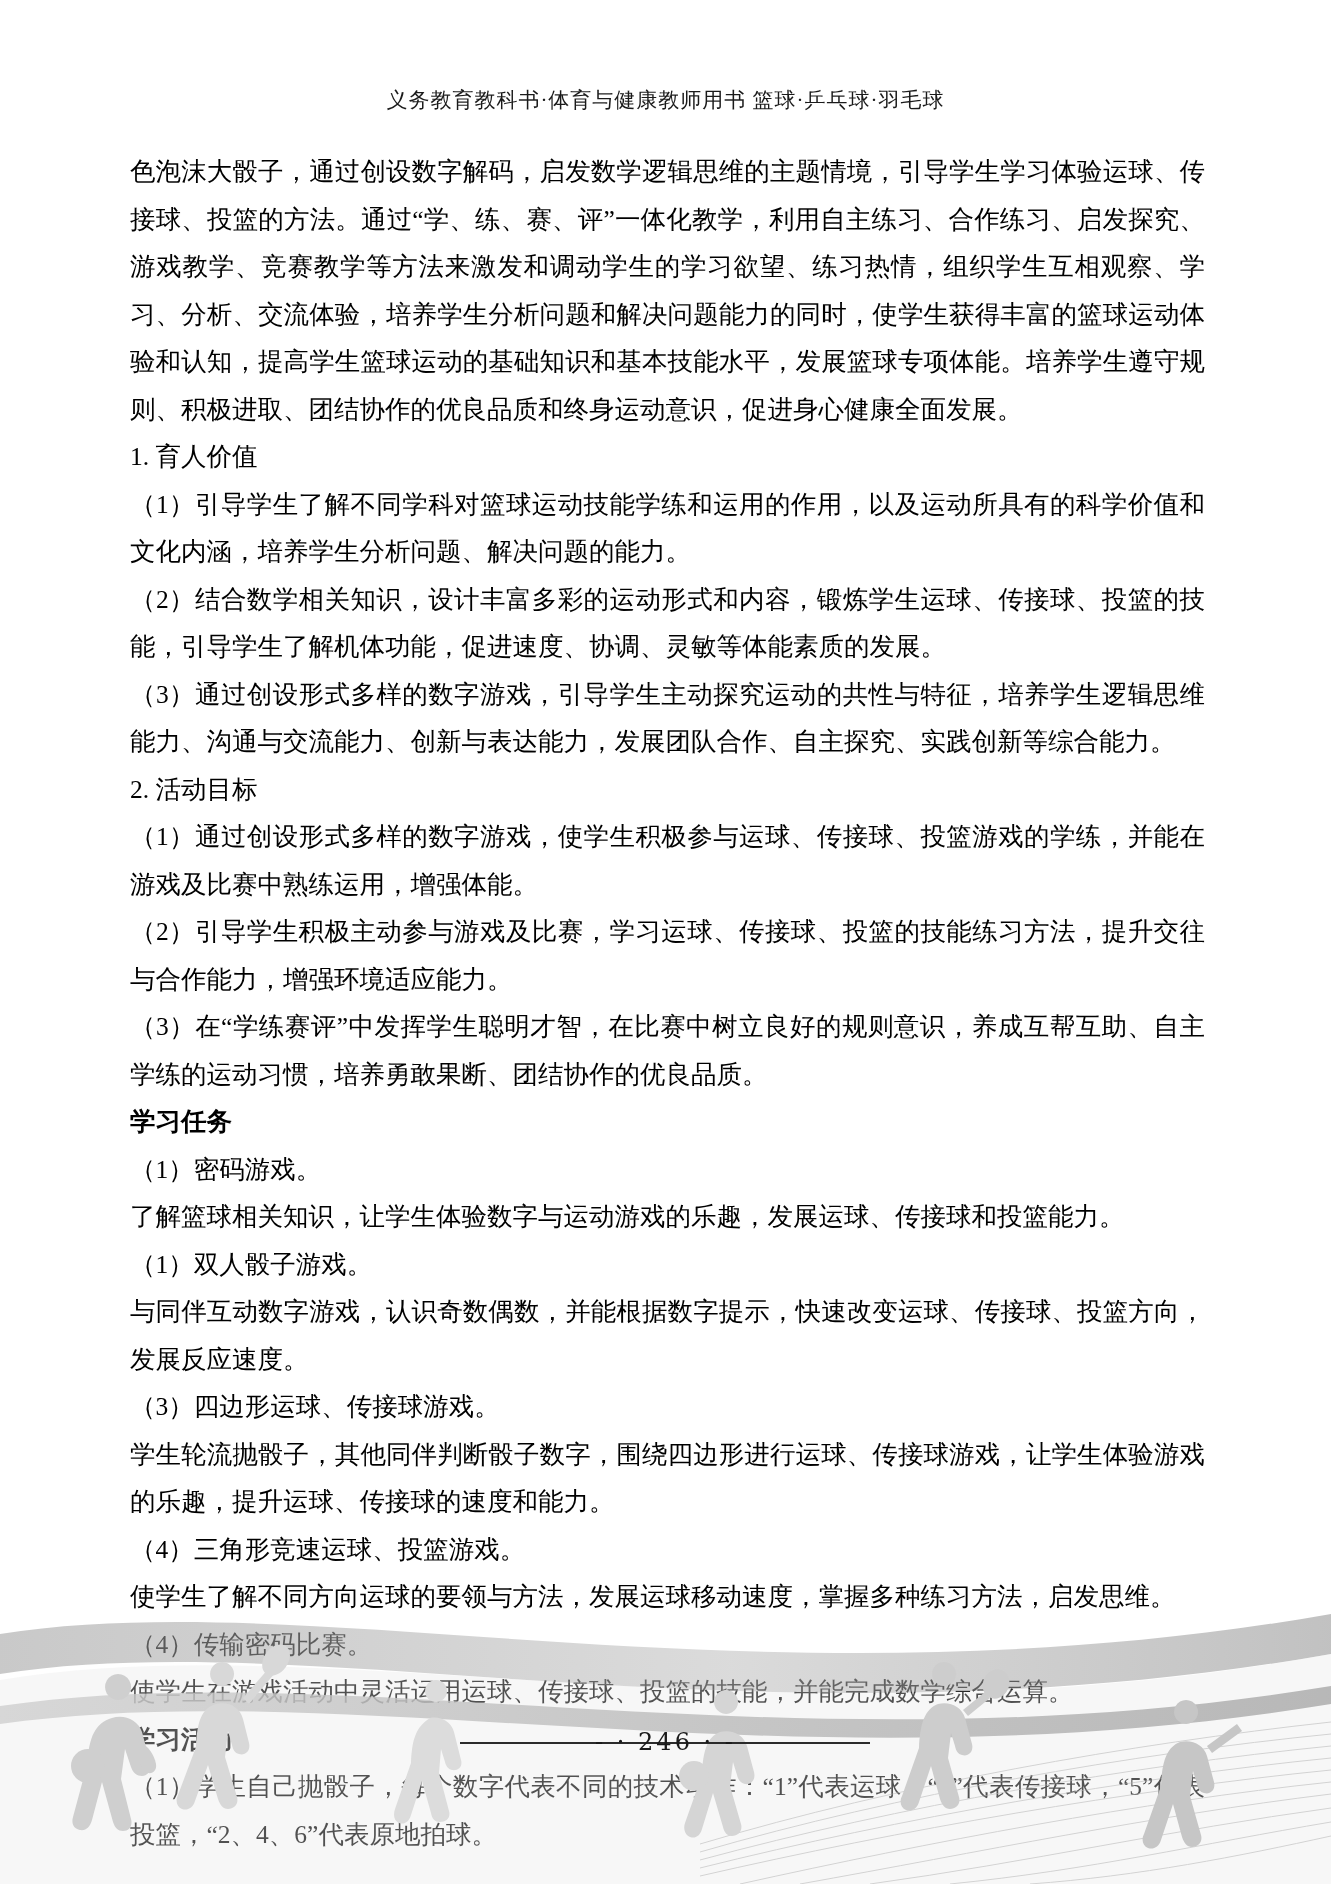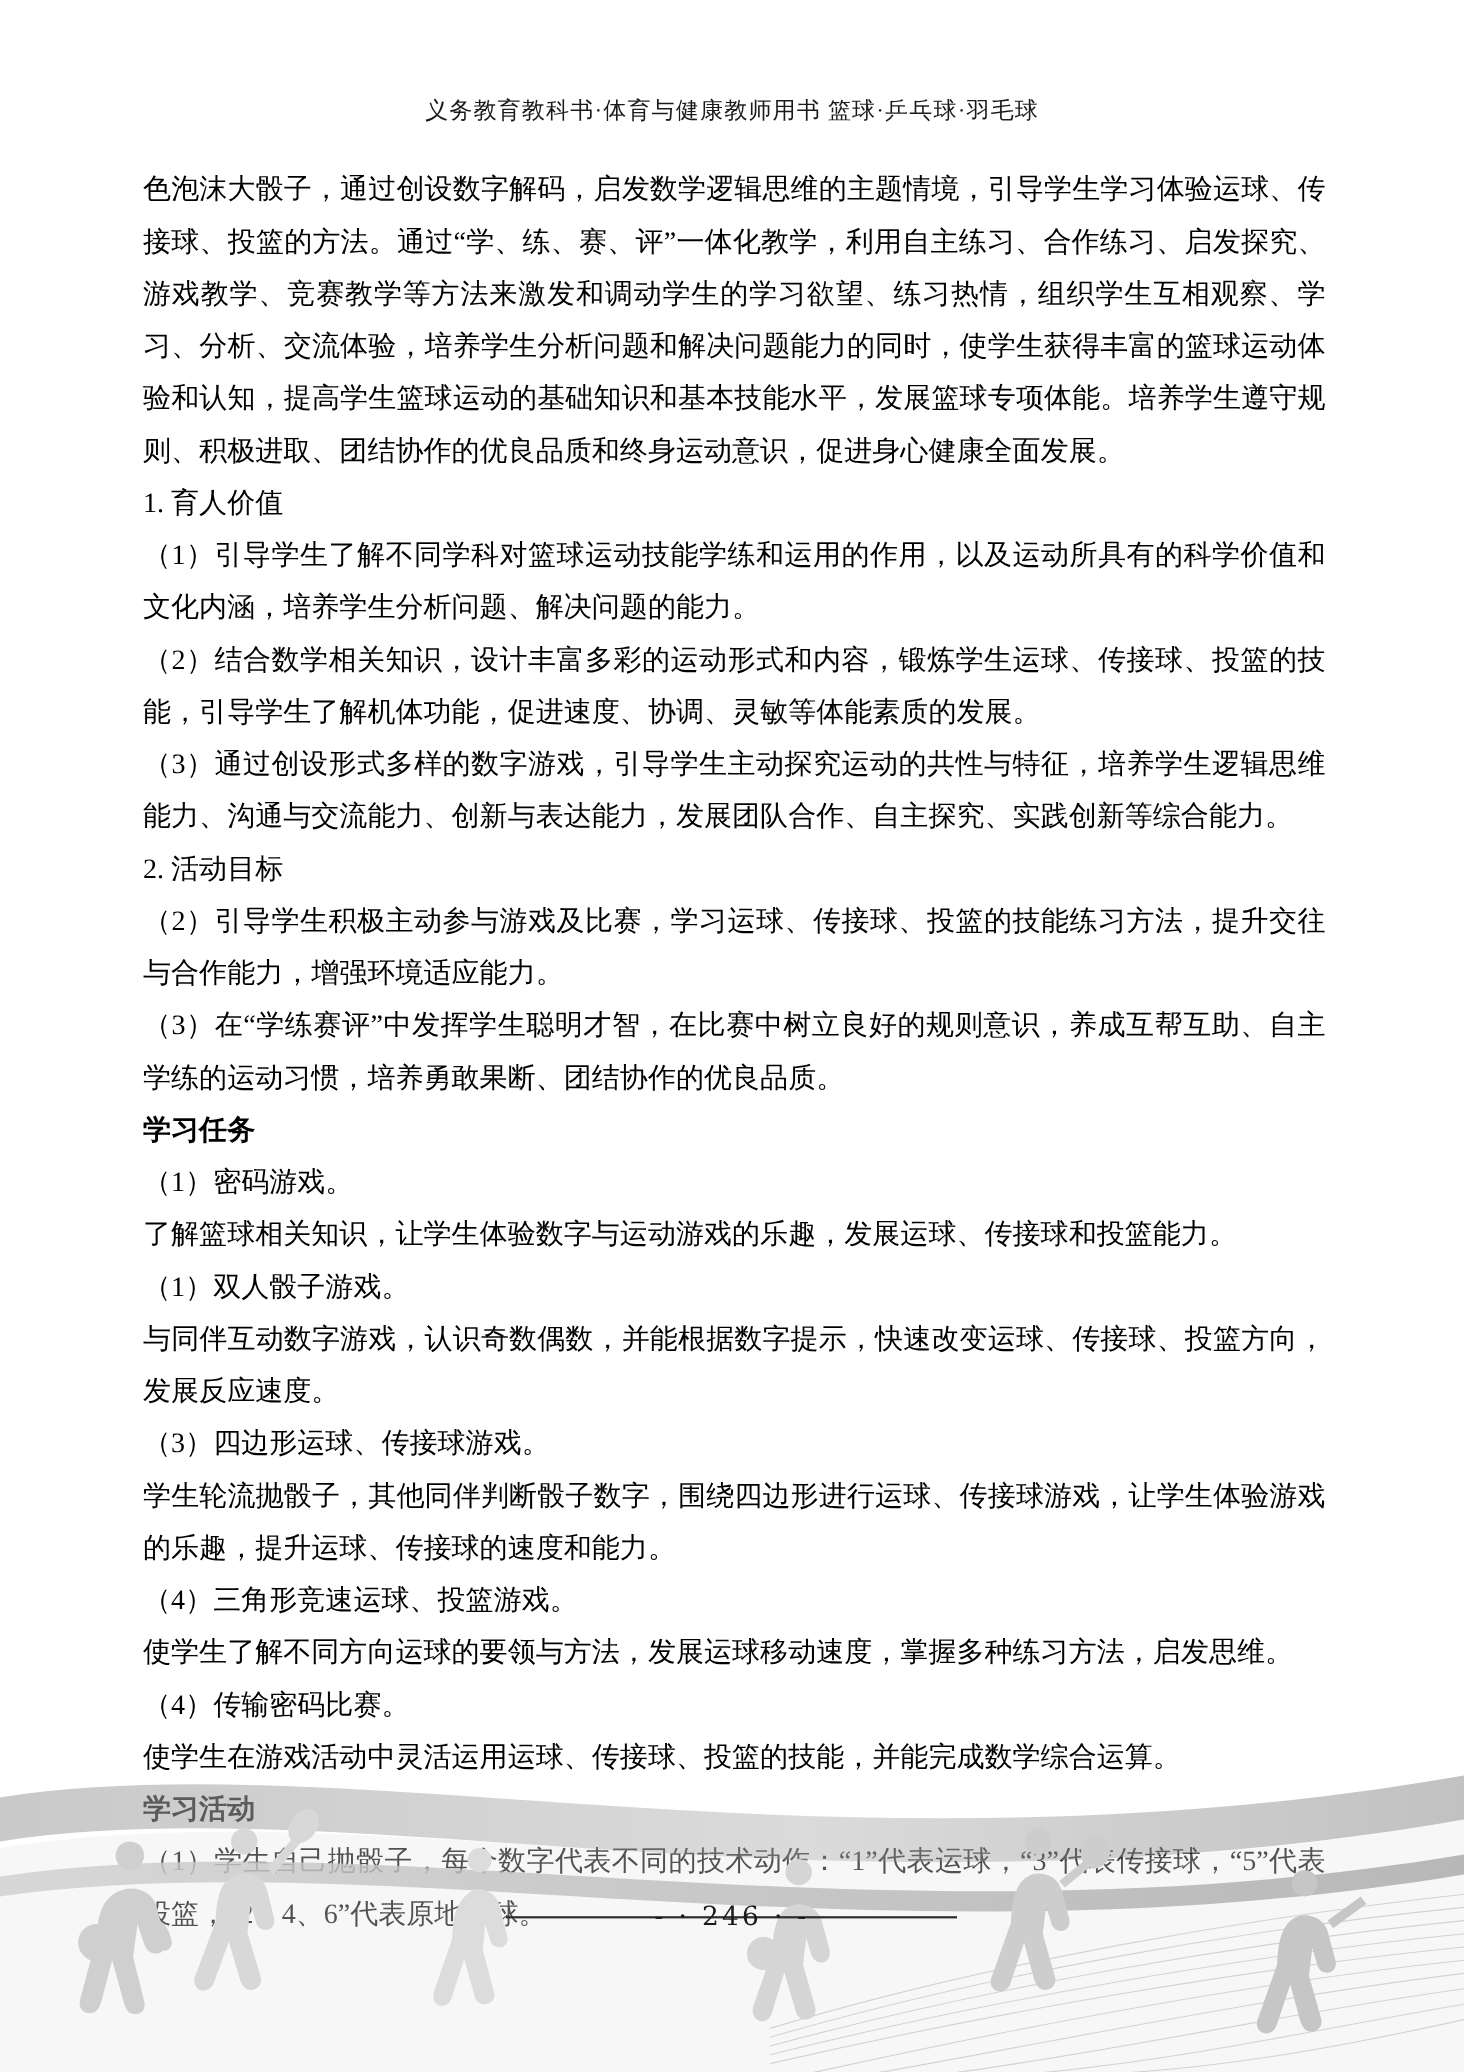--- a/index.html
+++ b/index.html
@@ -100,20 +100,21 @@
     <span>义务教育教科书·体育与健康教师用书  篮球·乒乓球·羽毛球</span>
   </div>
 
   <div class="content">
     <p class="p-none">色泡沫大骰子，通过创设数字解码，启发数学逻辑思维的主题情境，引导学生学习体验运球、传接球、投篮的方法。通过“学、练、赛、评”一体化教学，利用自主练习、合作练习、启发探究、游戏教学、竞赛教学等方法来激发和调动学生的学习欲望、练习热情，组织学生互相观察、学习、分析、交流体验，培养学生分析问题和解决问题能力的同时，使学生获得丰富的篮球运动体验和认知，提高学生篮球运动的基础知识和基本技能水平，发展篮球专项体能。培养学生遵守规则、积极进取、团结协作的优良品质和终身运动意识，促进身心健康全面发展。</p>
     <p class="p-indent">1. 育人价值</p>
     <p class="p-indent">（1）引导学生了解不同学科对篮球运动技能学练和运用的作用，以及运动所具有的科学价值和文化内涵，培养学生分析问题、解决问题的能力。</p>
     <p class="p-indent">（2）结合数学相关知识，设计丰富多彩的运动形式和内容，锻炼学生运球、传接球、投篮的技能，引导学生了解机体功能，促进速度、协调、灵敏等体能素质的发展。</p>
     <p class="p-indent">（3）通过创设形式多样的数字游戏，引导学生主动探究运动的共性与特征，培养学生逻辑思维能力、沟通与交流能力、创新与表达能力，发展团队合作、自主探究、实践创新等综合能力。</p>
     <p class="p-indent">2. 活动目标</p>
+    <p class="p-indent">（1）通过创设形式多样的数字游戏，使学生积极参与运球、传接球、投篮游戏的学练，并能在游戏及比赛中熟练运用，增强体能。</p>
     <p class="p-indent">（2）引导学生积极主动参与游戏及比赛，学习运球、传接球、投篮的技能练习方法，提升交往与合作能力，增强环境适应能力。</p>
     <p class="p-indent">（3）在“学练赛评”中发挥学生聪明才智，在比赛中树立良好的规则意识，养成互帮互助、自主学练的运动习惯，培养勇敢果断、团结协作的优良品质。</p>
     <p class="bold">学习任务</p>
     <p class="p-indent">（1）密码游戏。</p>
     <p class="p-indent">了解篮球相关知识，让学生体验数字与运动游戏的乐趣，发展运球、传接球和投篮能力。</p>
     <p class="p-indent">（1）双人骰子游戏。</p>
     <p class="p-indent">与同伴互动数字游戏，认识奇数偶数，并能根据数字提示，快速改变运球、传接球、投篮方向，发展反应速度。</p>
     <p class="p-indent">（3）四边形运球、传接球游戏。</p>
     <p class="p-indent">学生轮流抛骰子，其他同伴判断骰子数字，围绕四边形进行运球、传接球游戏，让学生体验游戏的乐趣，提升运球、传接球的速度和能力。</p>
     <p class="p-indent">（4）三角形竞速运球、投篮游戏。</p>

